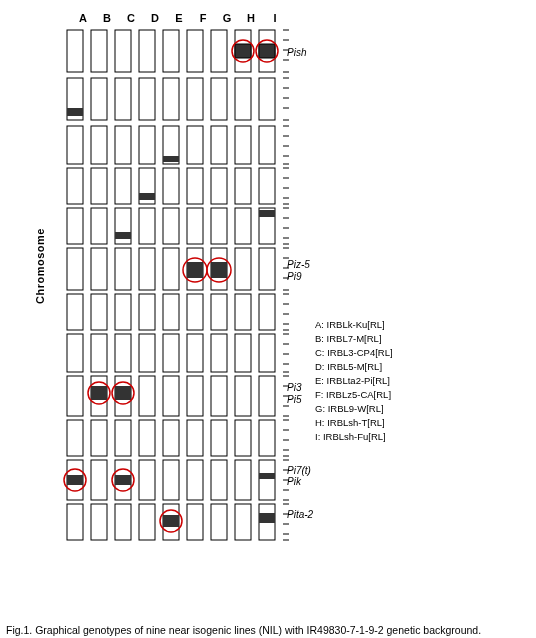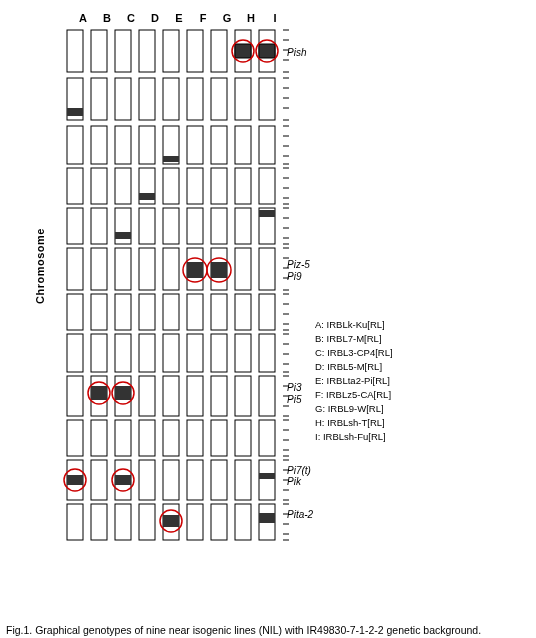--- a/index.html
+++ b/index.html
@@ -344,17 +344,17 @@
     <text x="260" y="362" font-size="9.5">D: IRBL5-M[RL]</text>
     <text x="260" y="376" font-size="9.5">E: IRBLta2-Pi[RL]</text>
     <text x="260" y="390" font-size="9.5">F: IRBLz5-CA[RL]</text>
     <text x="260" y="404" font-size="9.5">G: IRBL9-W[RL]</text>
     <text x="260" y="418" font-size="9.5">H: IRBLsh-T[RL]</text>
     <text x="260" y="432" font-size="9.5">I: IRBLsh-Fu[RL]</text>
 
   </svg>
 
   <div class="caption">
-    <span>Fig.1. Graphical genotypes of nine near isogenic lines (NIL) with IR49830-7-1-2-2 genetic
+    <span>Fig.1. Graphical genotypes of nine near isogenic lines (NIL) with IR49830-7-1-9-2 genetic
 background.</span>
   </div>
 
 </div>
 
 </body></html>

